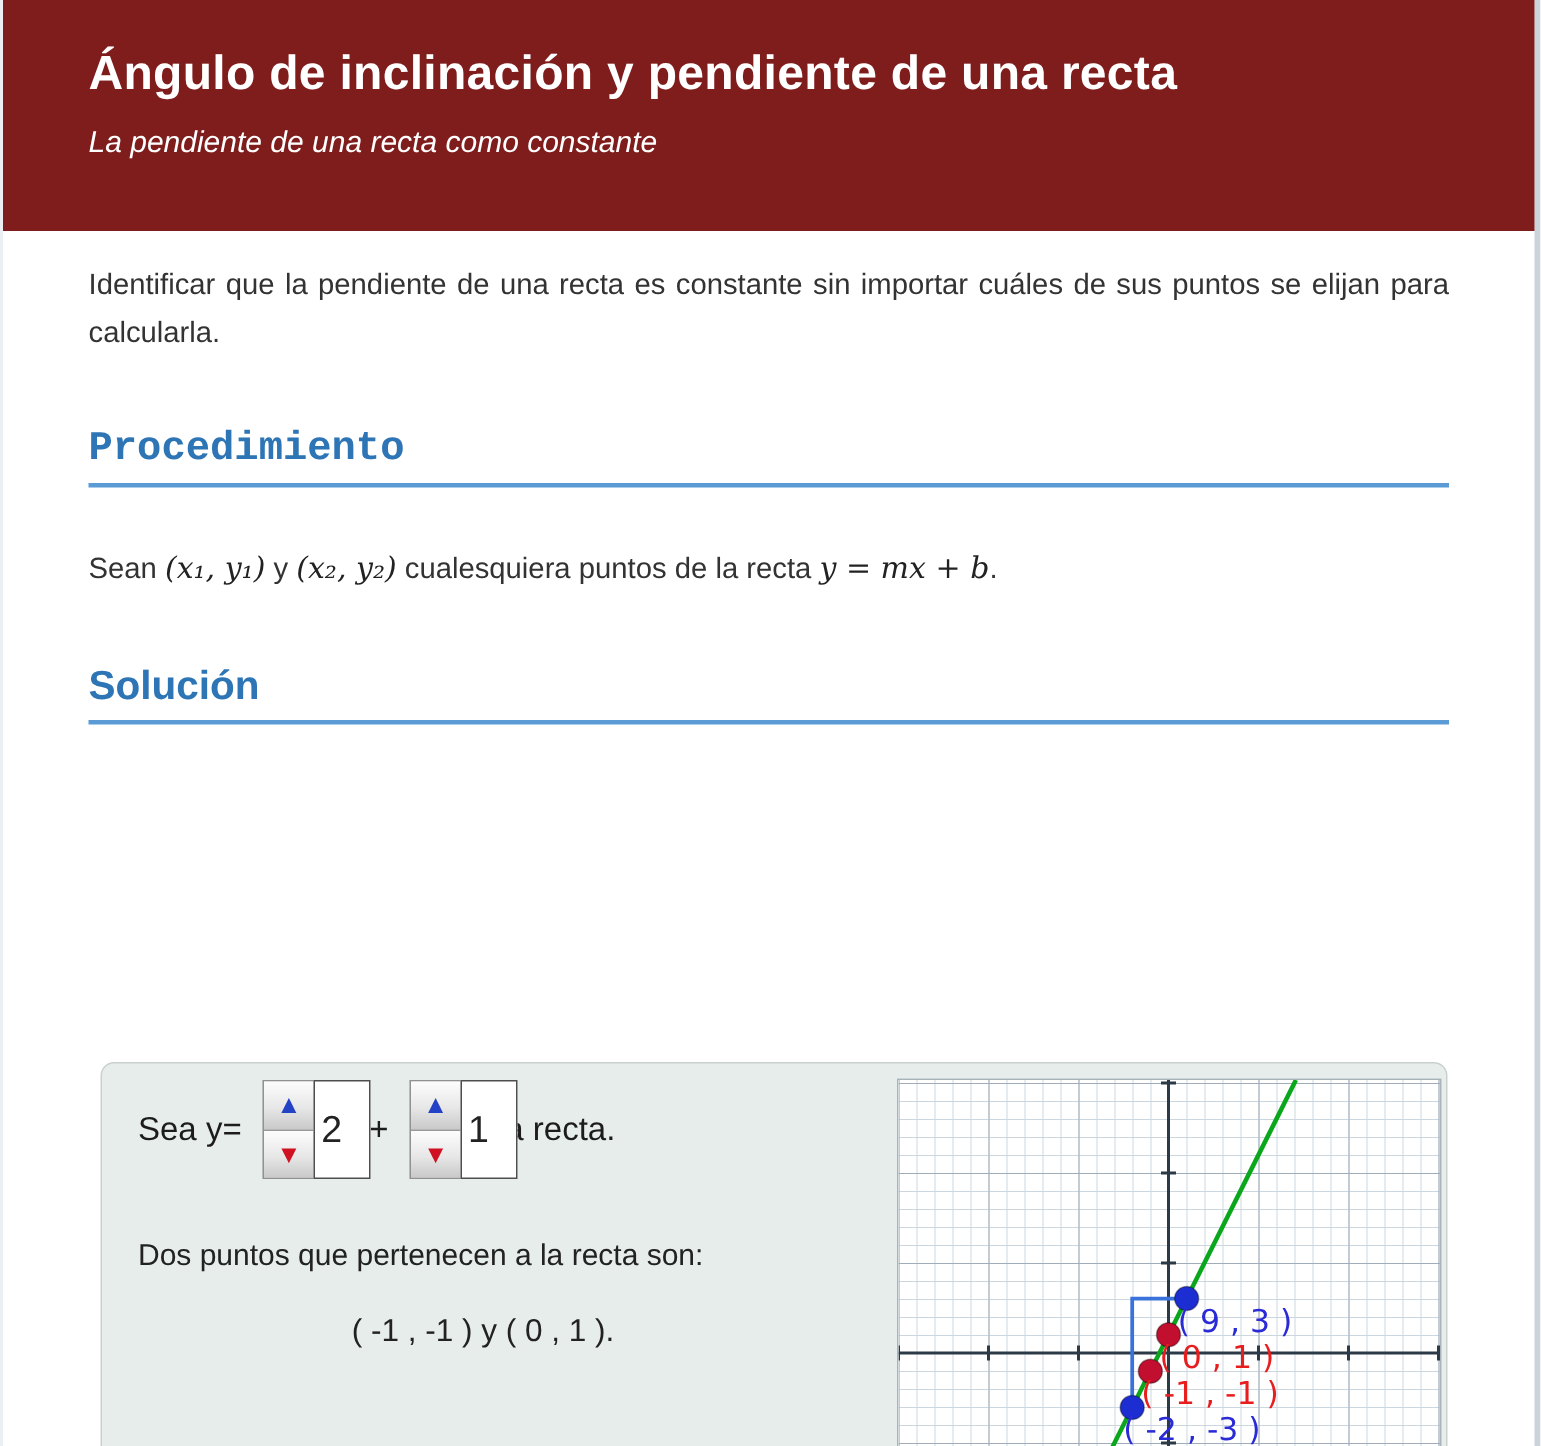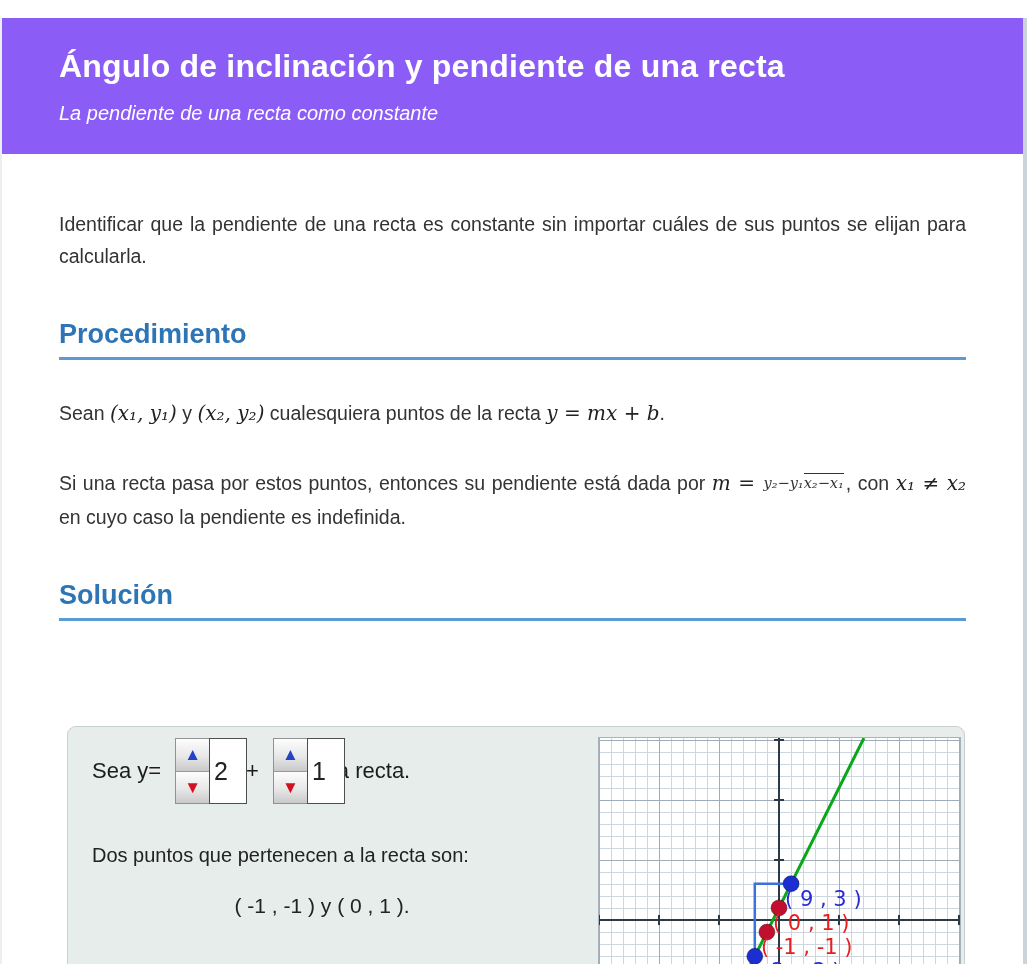--- a/index.html
+++ b/index.html
@@ -2,32 +2,32 @@
 <html lang="es"><head>
 <meta charset="utf-8">
 <style>
   * { margin:0; padding:0; box-sizing:border-box; }
   html,body { width:1027px; height:964px; overflow:hidden; background:#ffffff;
               font-family:"Liberation Sans", sans-serif; }
   .page { position:relative; width:1027px; height:964px; background:#ffffff;
           border-right:4px solid #ccd4db; border-left:2px solid #eceff1; }
 
   
-  .hero { background:#8b5cf6; color:#ffffff; padding:30px 57px 0 57px; height:136px;margin-top:18px; }
+  .hero { background:#7f1d1d; color:#ffffff; padding:30px 57px 0 57px; height:154px; }
   .hero h1 { font-size:32px; font-weight:bold; letter-spacing:0.2px; }
   .hero .subtitle { margin-top:17px; font-size:20px; font-style:italic; font-weight:500; }
 
   
   .content { padding:0 57px; }
   .section-h { color:#2e75b6; font-size:27px; font-weight:bold;
                border-bottom:3px solid #5b9bd5; padding-bottom:7px; }
   .h-objetivo { margin-top:48px; }
-  .h-procedimiento { margin-top:47px; }
+  .h-procedimiento { margin-top:47px;font-family:Liberation Mono, monospace; }
   .h-solucion { margin-top:46px; }
-  .para { margin-top:54px; font-size:19.5px; line-height:32px; color:#333333;
+  .para { margin-top:20px; font-size:19.5px; line-height:32px; color:#333333;
           text-align:justify; }
   .para-math { margin-top:36px; font-size:19.5px; line-height:34px; color:#333333;
                text-align:justify; }
   .math { font-family:"DejaVu Serif", serif; font-style:italic; font-size:20px; color:#222; }
   .frac { display:inline-block; vertical-align:middle; text-align:center;
           font-family:"DejaVu Serif", serif; font-style:italic; font-size:14.5px;
           line-height:1.15; margin:0 2px; transform:translateY(-2px); }
   .frac .den { border-top:1px solid #333; padding-top:1px; }
 
   
@@ -84,22 +84,20 @@
     <div class="subtitle">La pendiente de una recta como constante</div>
   </div>
 
   <div class="content">
 
     <p class="para">Identificar que la pendiente de una recta es constante sin importar cuáles de sus puntos se elijan para calcularla.</p>
 
     <h2 class="section-h h-procedimiento">Procedimiento</h2>
     <p class="para-math"><span>Sean </span><span class="math">(x₁, y₁)</span><span> y </span><span class="math">(x₂, y₂)</span><span> cualesquiera puntos de la recta </span><span class="math">y = mx + b</span><span>.</span></p>
 
-    <p class="para-math"><span>Si una recta pasa por estos puntos, entonces su pendiente está dada por </span><span class="math">m =</span>
-      <span class="frac"><span class="num">y₂−y₁</span><span class="den">x₂−x₁</span></span><span>, con </span><span class="math">x₁ ≠ x₂</span><span> en cuyo caso la pendiente es indefinida.</span></p>
 
     <h2 class="section-h h-solucion">Solución</h2>
   </div>
 
   <div class="widget">
 
     <div class="eq-row">
       <span class="eq-label eq-prefix">Sea y=</span>
 
       <span class="spinner">

